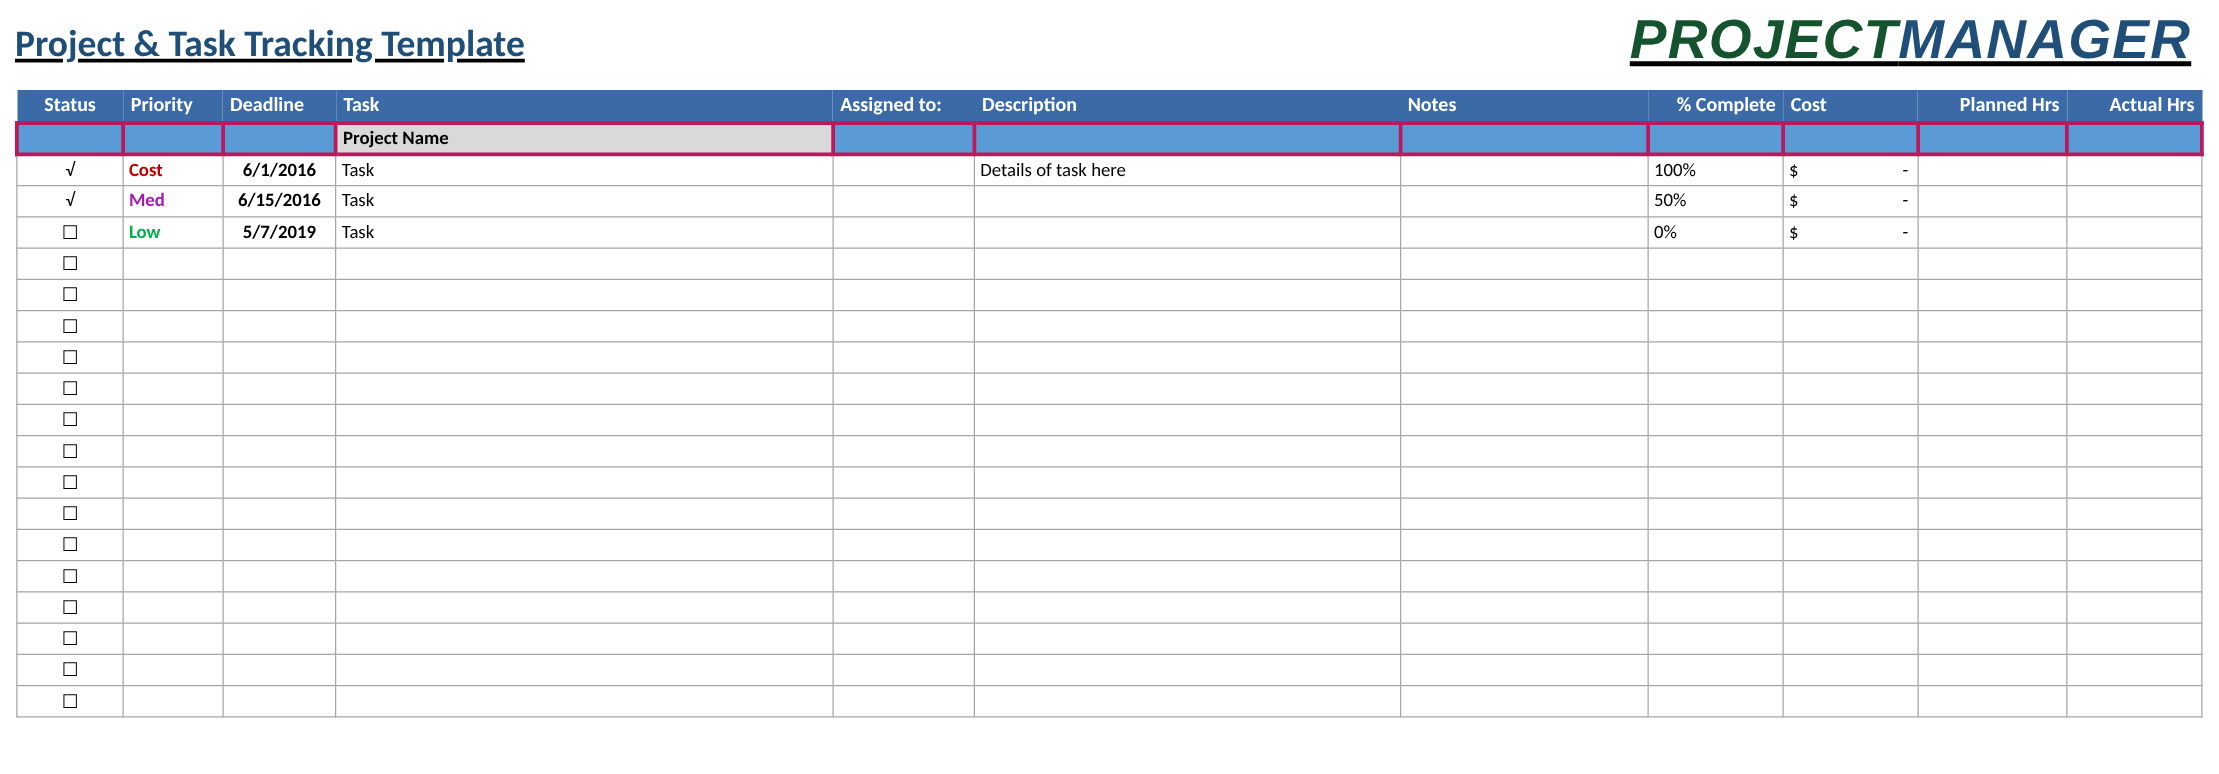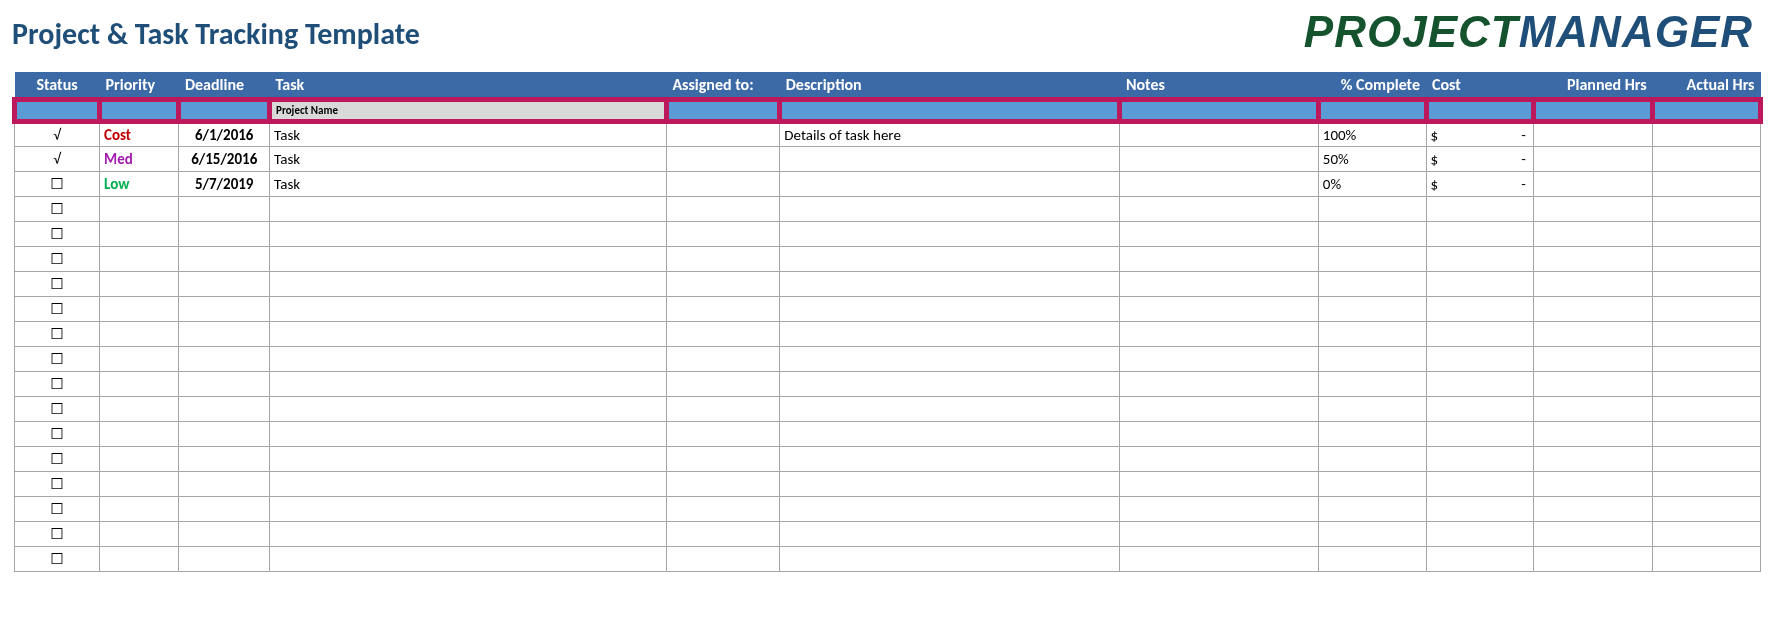--- a/index.html
+++ b/index.html
@@ -5,22 +5,23 @@
   * { box-sizing: border-box; margin: 0; padding: 0; }
   body {
     font-family: Calibri, Arial, sans-serif;
     background: #fff;
     width: 1775px;
     padding: 8px 12px;
   }
   .header {
     display: flex;
     justify-content: space-between;
-    align-items: center;
+    align-items: flex-end;
     margin-bottom: 18px;
+    text-decoration: underline;
   }
   .title {
     color: #1f4e78;
     font-size: 30px;
     font-weight: bold;
     padding-top: 4px;
   }
   .logo {
     font-size: 44px;
     font-weight: 800;
@@ -44,24 +45,24 @@
     font-size: 16px;
     padding: 3px 6px;
     text-align: left;
     border: none;
     height: 26px;
   }
   th.ctr { text-align: center; }
   th.rgt { text-align: right; }
   tr.subheader td {
     background: #5b9bd5;
-    border: 5px solid #be185d;
+    border: 3px solid #be185d;
     height: 22px;
     font-weight: bold;
-    font-size: 11px;
+    font-size: 15px;
     color: #000;
     padding: 2px 4px;
   }
   tr.subheader td.taskcell {
     background: #d9d9d9;
   }
   tbody.data td {
     border: 1px solid #a6a6a6;
     height: 25px;
     font-size: 15px;

